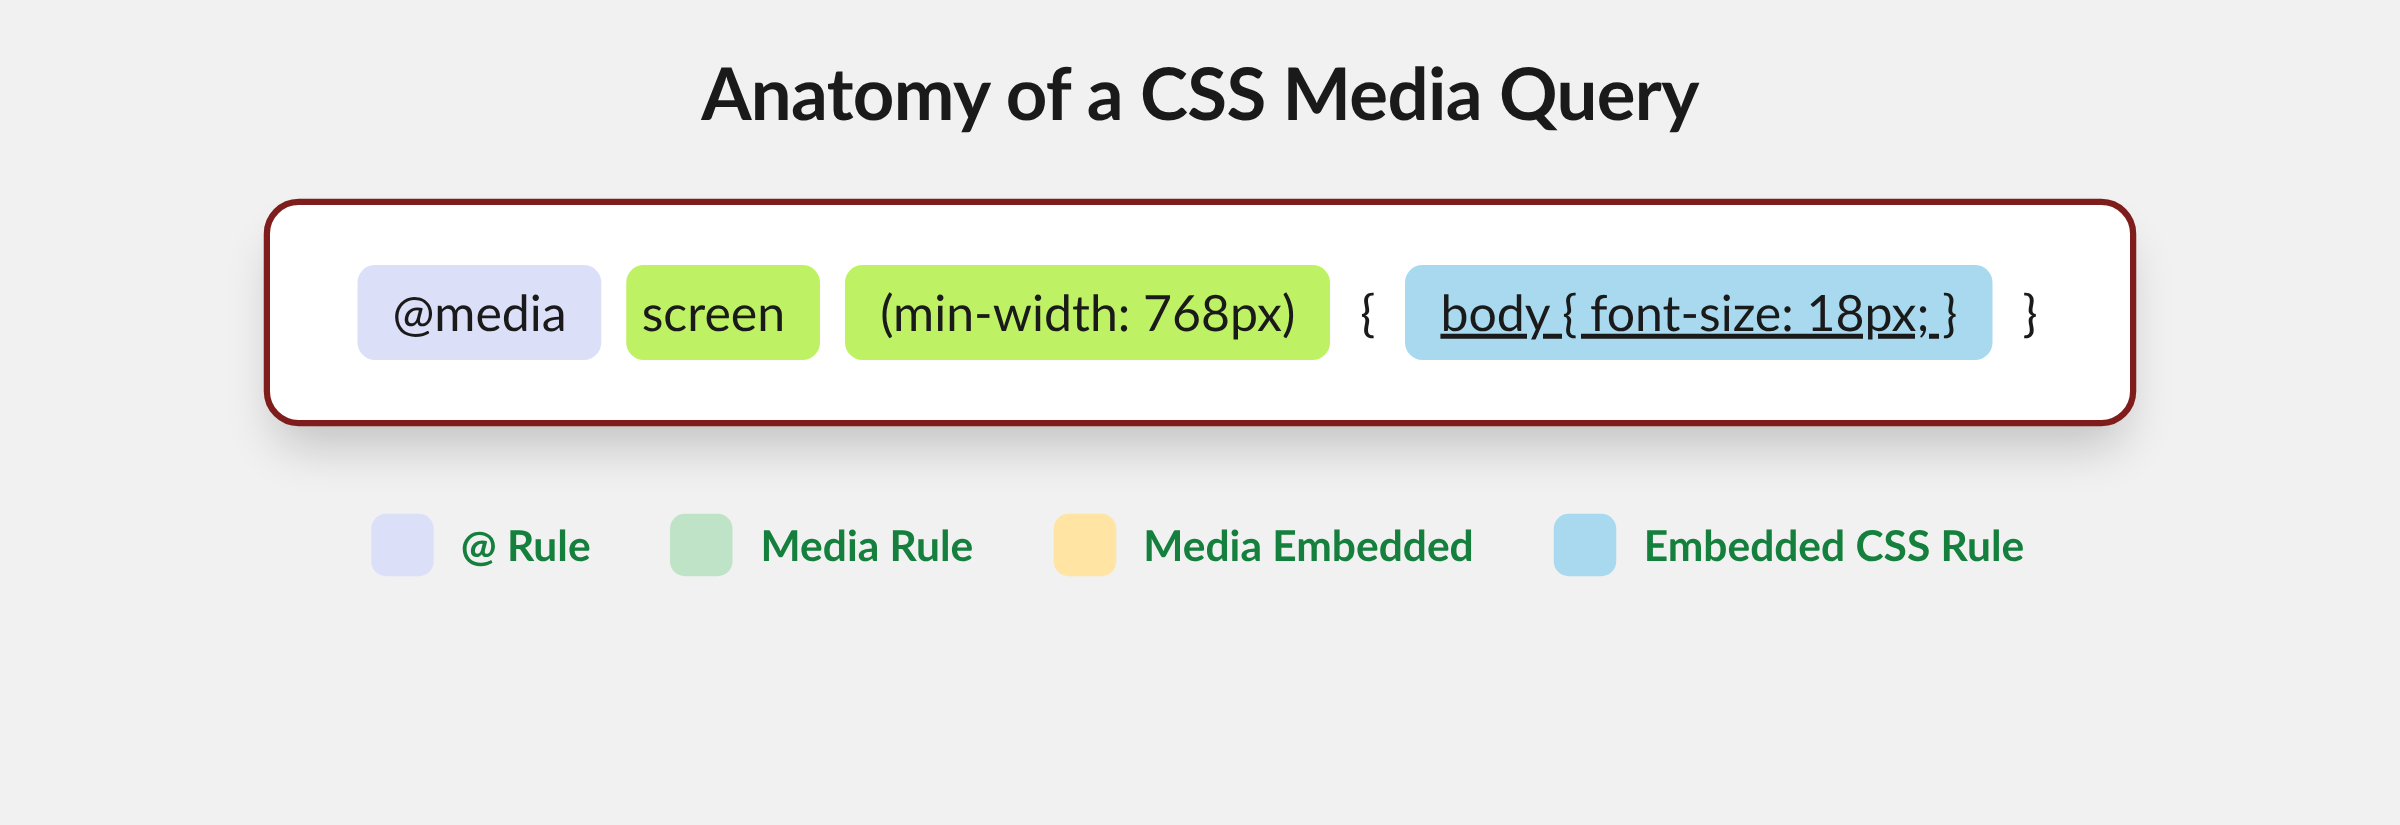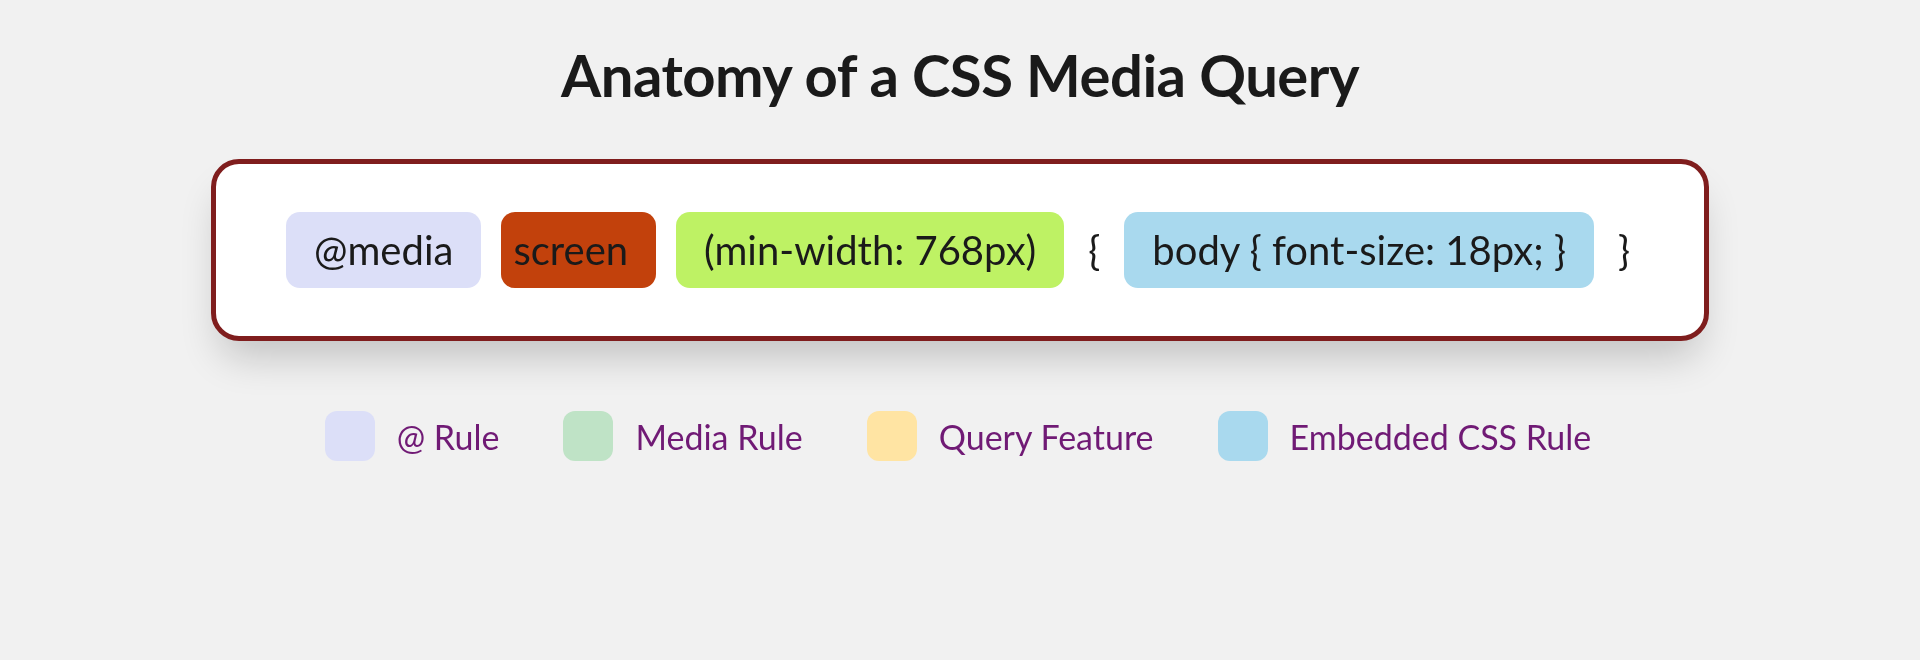--- a/index.html
+++ b/index.html
@@ -51,28 +51,29 @@
     .brace {
       font-size: 40px;
       color: #1a1a1a;
       font-weight: 400;
       padding: 0 4px;
     }
     .seg-atrule {
       background: #dcdff8;
     }
     .seg-mediatype {
-      background: #c2410c;
+      background: #bef264;
       padding-left: 12px;
     }
     .seg-mediafeature {
       background: #bef264;
     }
     .seg-embedded {
       background: #a9d9ee;
+      text-decoration: underline;
     }
     .legend {
       display: flex;
       align-items: center;
       gap: 26px;
     }
     .legend-item {
       display: flex;
       align-items: center;
       gap: 22px;
@@ -85,22 +86,22 @@
       width: 50px;
       height: 50px;
       border-radius: 12px;
     }
     .sw-atrule { background: #dcdff8; }
     .sw-mediatype { background: #bfe3c6; }
     .sw-mediafeature { background: #ffe4a3; }
     .sw-embedded { background: #a9d9ee; }
     .legend-label {
       font-size: 34px;
-      color: #701a75;
-      font-weight: 400;
+      color: #15803d;
+      font-weight: 700;
     }
   </style>
 </head>
 <body>
 
 <div class="container">
   <h1 class="title">Anatomy of a CSS Media Query</h1>
 
   <div class="code-box">
     <span class="segment seg-atrule">@media</span>
@@ -115,20 +116,20 @@
     <div class="legend-item">
       <div class="swatch sw-atrule"></div>
       <span class="legend-label">@ Rule</span>
     </div>
     <div class="legend-item">
       <div class="swatch sw-mediatype"></div>
       <span class="legend-label">Media Rule</span>
     </div>
     <div class="legend-item">
       <div class="swatch sw-mediafeature"></div>
-      <span class="legend-label">Query Feature</span>
+      <span class="legend-label">Media Embedded</span>
     </div>
     <div class="legend-item">
       <div class="swatch sw-embedded"></div>
       <span class="legend-label">Embedded CSS Rule</span>
     </div>
   </div>
 </div>
 
 </body></html>

